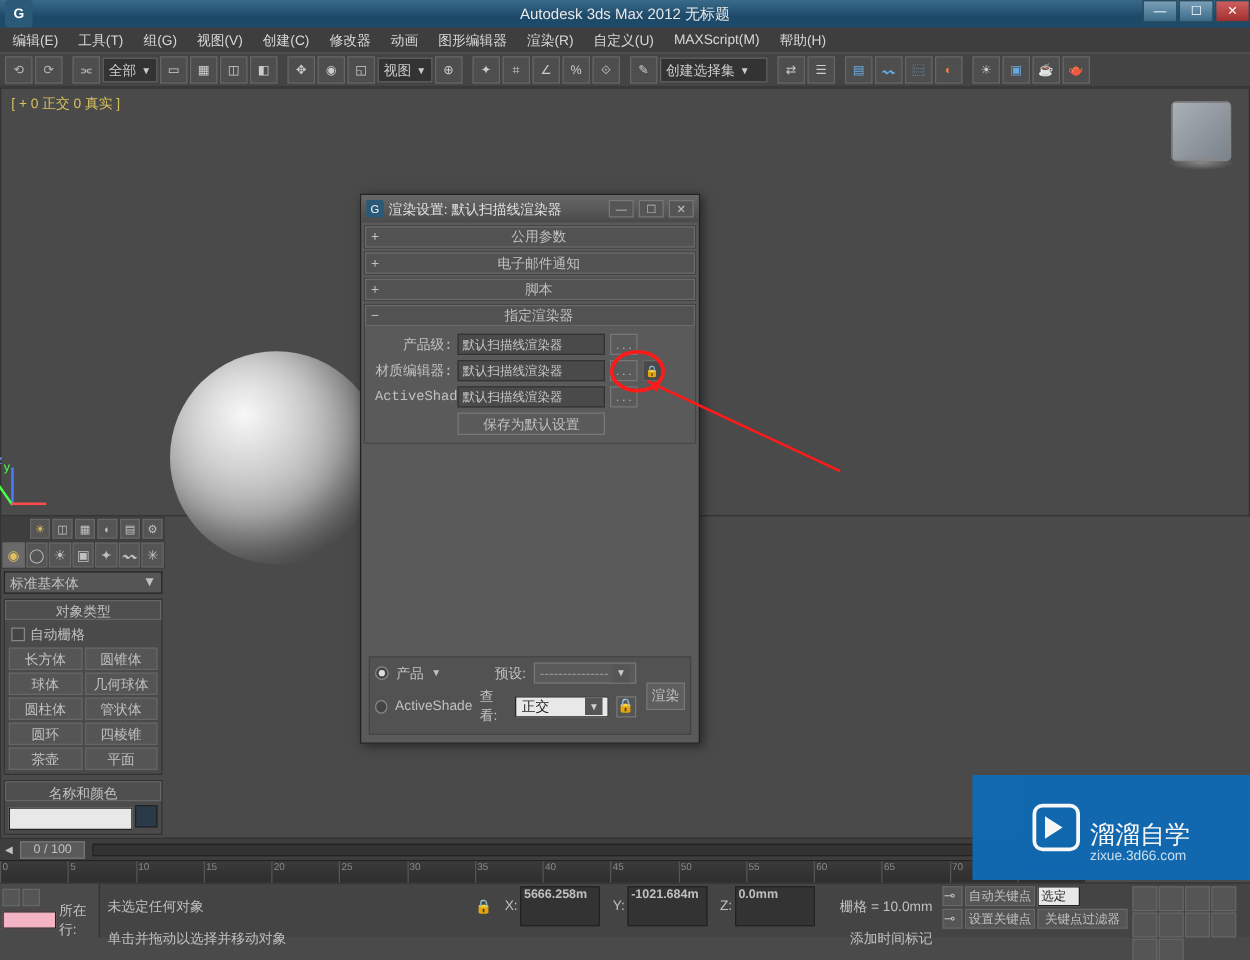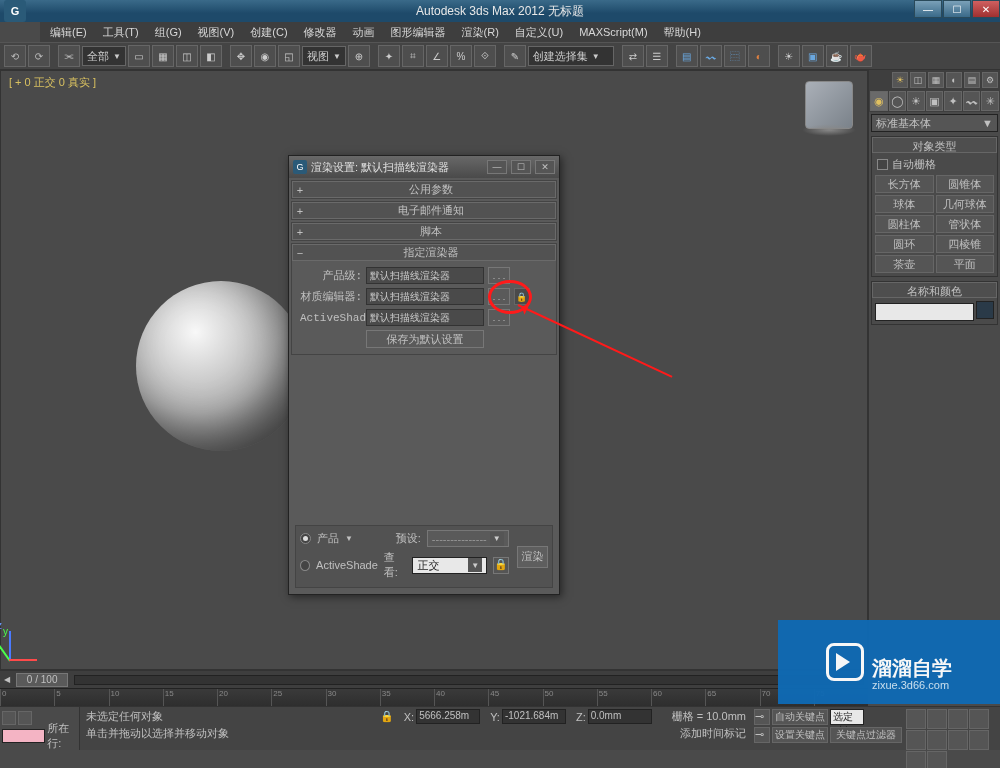--- a/index.html
+++ b/index.html
@@ -7,32 +7,32 @@
 
 
 .titlebar { height:22px; background:linear-gradient(#3a6a89,#1e4a6a 60%); display:flex; align-items:center; position:relative; }
 .titlebar .logo { width:22px;height:22px;background:#2a5a78;display:flex;align-items:center;justify-content:center;color:#fff;font-weight:bold;border-radius:3px;margin:0 4px; }
 .titlebar .title { position:absolute; left:50%; transform:translateX(-50%); color:#e8e8e8; font-size:12px; }
 .titlebar .winbtns { position:absolute; right:0; top:0; display:flex; }
 .titlebar .winbtns div { width:28px;height:18px;background:linear-gradient(#7aa0b8,#3a6a89);border:1px solid #2a4a5a;display:flex;align-items:center;justify-content:center;color:#fff;font-size:10px;margin-left:1px; }
 .titlebar .winbtns .close { background:linear-gradient(#d06060,#a03030); }
 
 
-.menubar { height:20px; background:#3e3e3e; display:flex; align-items:center; padding:0 4px; gap:4px;margin-left:40px; }
+.menubar { height:20px; background:#3e3e3e; display:flex; align-items:center; padding:0 4px; gap:4px; }
 .menubar span { padding:2px 6px; color:#d8d8d8; font-size:11px; cursor:default; }
 
 
 .toolbar { height:28px; background:#444;border-top:1px solid #555;border-bottom:1px solid #333; display:flex; align-items:center; padding:0 4px; gap:2px; }
 .tbtn { width:22px;height:22px;background:#4e4e4e;border:1px solid #666;display:flex;align-items:center;justify-content:center;font-size:10px;color:#ccc; }
 .tsel { height:20px;background:#333;border:1px solid #666;color:#ccc;font-size:11px;padding:0 4px;display:flex;align-items:center;gap:4px; }
 .tsel .arrow{font-size:8px;}
 .tsep { width:4px; }
 
 
-.main { position:relative; height:600px; display:flex; }
+.main { position:relative; height:600px; display:flex;flex-direction:column; }
 .viewport { flex:1; background:#4a4a4a; position:relative; border:1px solid #333; }
 .viewport .vplabel { position:absolute;top:4px;left:8px;color:#d8c060;font-size:11px; }
 .viewport .cube { position:absolute;top:10px;right:14px;width:48px;height:48px;background:linear-gradient(135deg,#aab0b8,#7a828a);border:1px solid #888;border-radius:4px; }
 .viewport .cube::after{content:"";position:absolute;bottom:-8px;left:-4px;right:-4px;height:12px;background:radial-gradient(ellipse,#888,transparent 70%);border-radius:50%;}
 .viewport .axis { position:absolute;bottom:8px;left:8px;width:40px;height:40px; }
 .viewport .axis .z{position:absolute;bottom:0;left:0;width:2px;height:30px;background:#4a7aff;}
 .viewport .axis .y{position:absolute;bottom:0;left:0;width:2px;height:28px;background:#4aff4a;transform:rotate(-35deg);transform-origin:bottom;}
 .viewport .axis .x{position:absolute;bottom:0;left:0;width:28px;height:2px;background:#ff4a4a;}
 .viewport .ylabel{position:absolute;bottom:32px;left:2px;color:#4aff4a;font-size:10px;}
 .viewport .zlabel{position:absolute;bottom:38px;left:-4px;color:#6a9aff;font-size:10px;}
@@ -97,31 +97,31 @@
 .ruler{height:18px;background:linear-gradient(#3a3a3a,#2e2e2e);border-top:1px solid #222;position:relative;margin-right:132px;}
 .ruler .ticks{position:absolute;inset:0;display:flex;}
 .ruler .ticks div{flex:1;border-left:1px solid #555;font-size:8px;color:#888;padding-left:1px;}
 .status{height:44px;background:#444;border-top:1px solid #333;display:flex;}
 .status .sleft{width:80px;background:#4a4a4a;border-right:1px solid #333;padding:2px;}
 .status .sleft .srow{height:18px;display:flex;align-items:center;gap:2px;}
 .status .sleft .pink{width:52px;height:14px;background:#f4b4c4;border:1px solid #222;}
 .status .smid{flex:1;padding:2px 6px;display:flex;flex-direction:column;gap:2px;font-size:11px;}
 .status .smid .srow{display:flex;align-items:center;gap:10px;}
 .status .coord{display:flex;align-items:center;gap:2px;}
-.status .coord .cbox{width:64px;height:15px;background:#333;border:1px solid #222;padding:0 2px;font-size:10px;}
+.status .coord .cbox{width:64px;height:32px;background:#333;border:1px solid #222;padding:0 2px;font-size:10px;font-weight:bold;}
 .status .sbtns{display:flex;align-items:center;gap:1px;padding:2px;}
 .status .sbtn{width:20px;height:20px;background:#555;border:1px solid #666;}
 .status .autokey{width:56px;height:16px;background:#555;border:1px solid #666;font-size:10px;display:flex;align-items:center;justify-content:center;}
 .status .filterdd{width:34px;height:16px;background:#e8e8e8;border:1px solid #222;color:#222;font-size:10px;padding:0 2px;}
 
 
 .watermark{position:absolute;right:0;bottom:64px;width:222px;height:84px;background:#0f6ab4;display:flex;align-items:center;justify-content:center;gap:8px;opacity:.96;}
 .watermark .wplay{width:38px;height:38px;border:3px solid #fff;border-radius:8px;display:flex;align-items:center;justify-content:center;}
 .watermark .wplay::after{content:"";border:9px solid transparent;border-left:14px solid #fff;margin-left:4px;}
-.watermark .wtxt{color:#fff;font-size:20px;font-weight:bold;line-height:1.1;margin-top:24px;}
+.watermark .wtxt{color:#fff;font-size:20px;font-weight:normal;line-height:1.1;margin-top:24px;}
 .watermark .wsub{color:#cde4f4;font-size:11px;}
 
 
 .ic-link{color:#b8b8b8;} .ic-y{color:#e0c060;} .ic-b{color:#6aa8e0;} .ic-o{color:#e08040;}
 </style>
 </head>
 <body>
 
 <div class="titlebar">
   <div class="logo">G</div>

